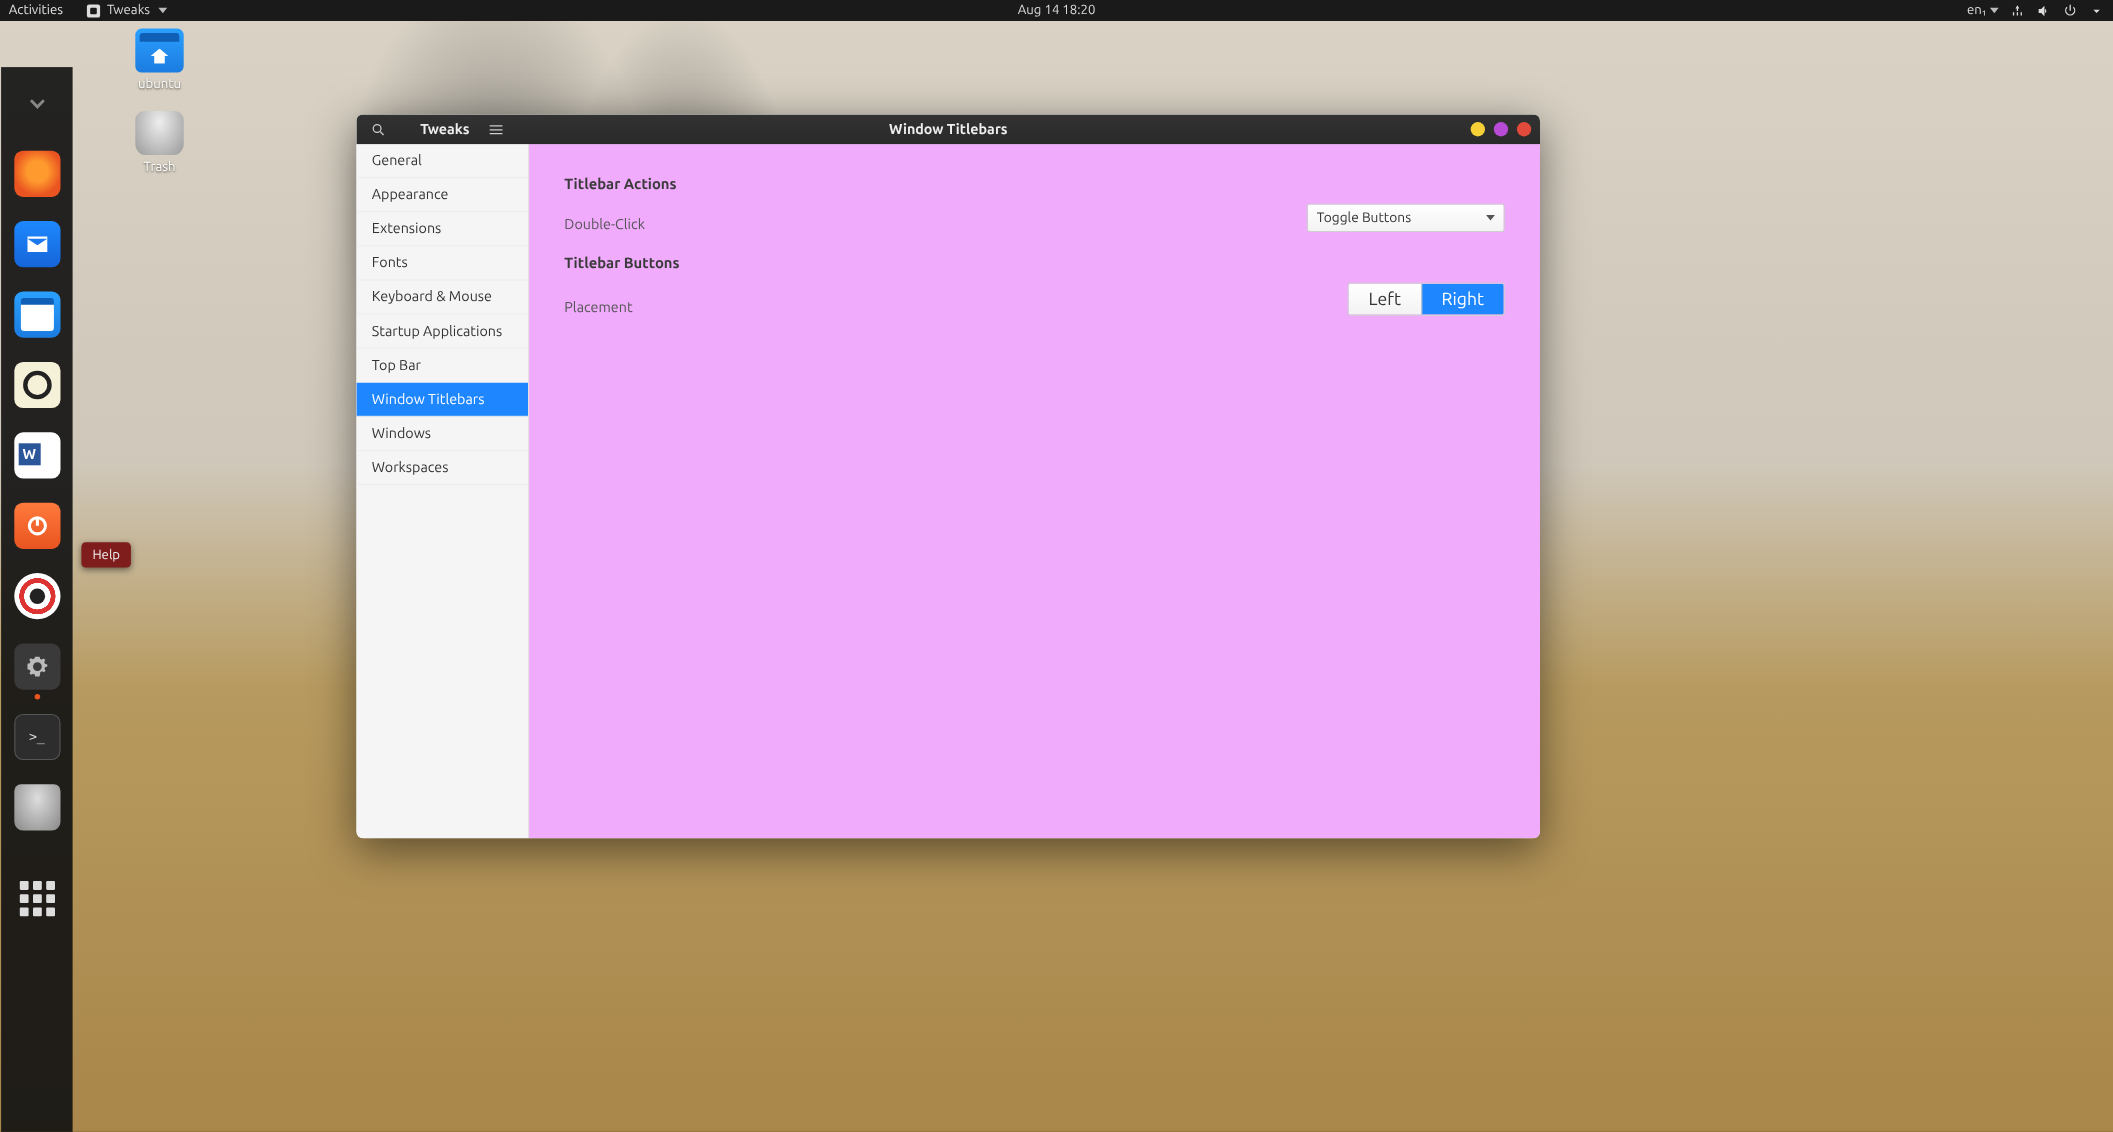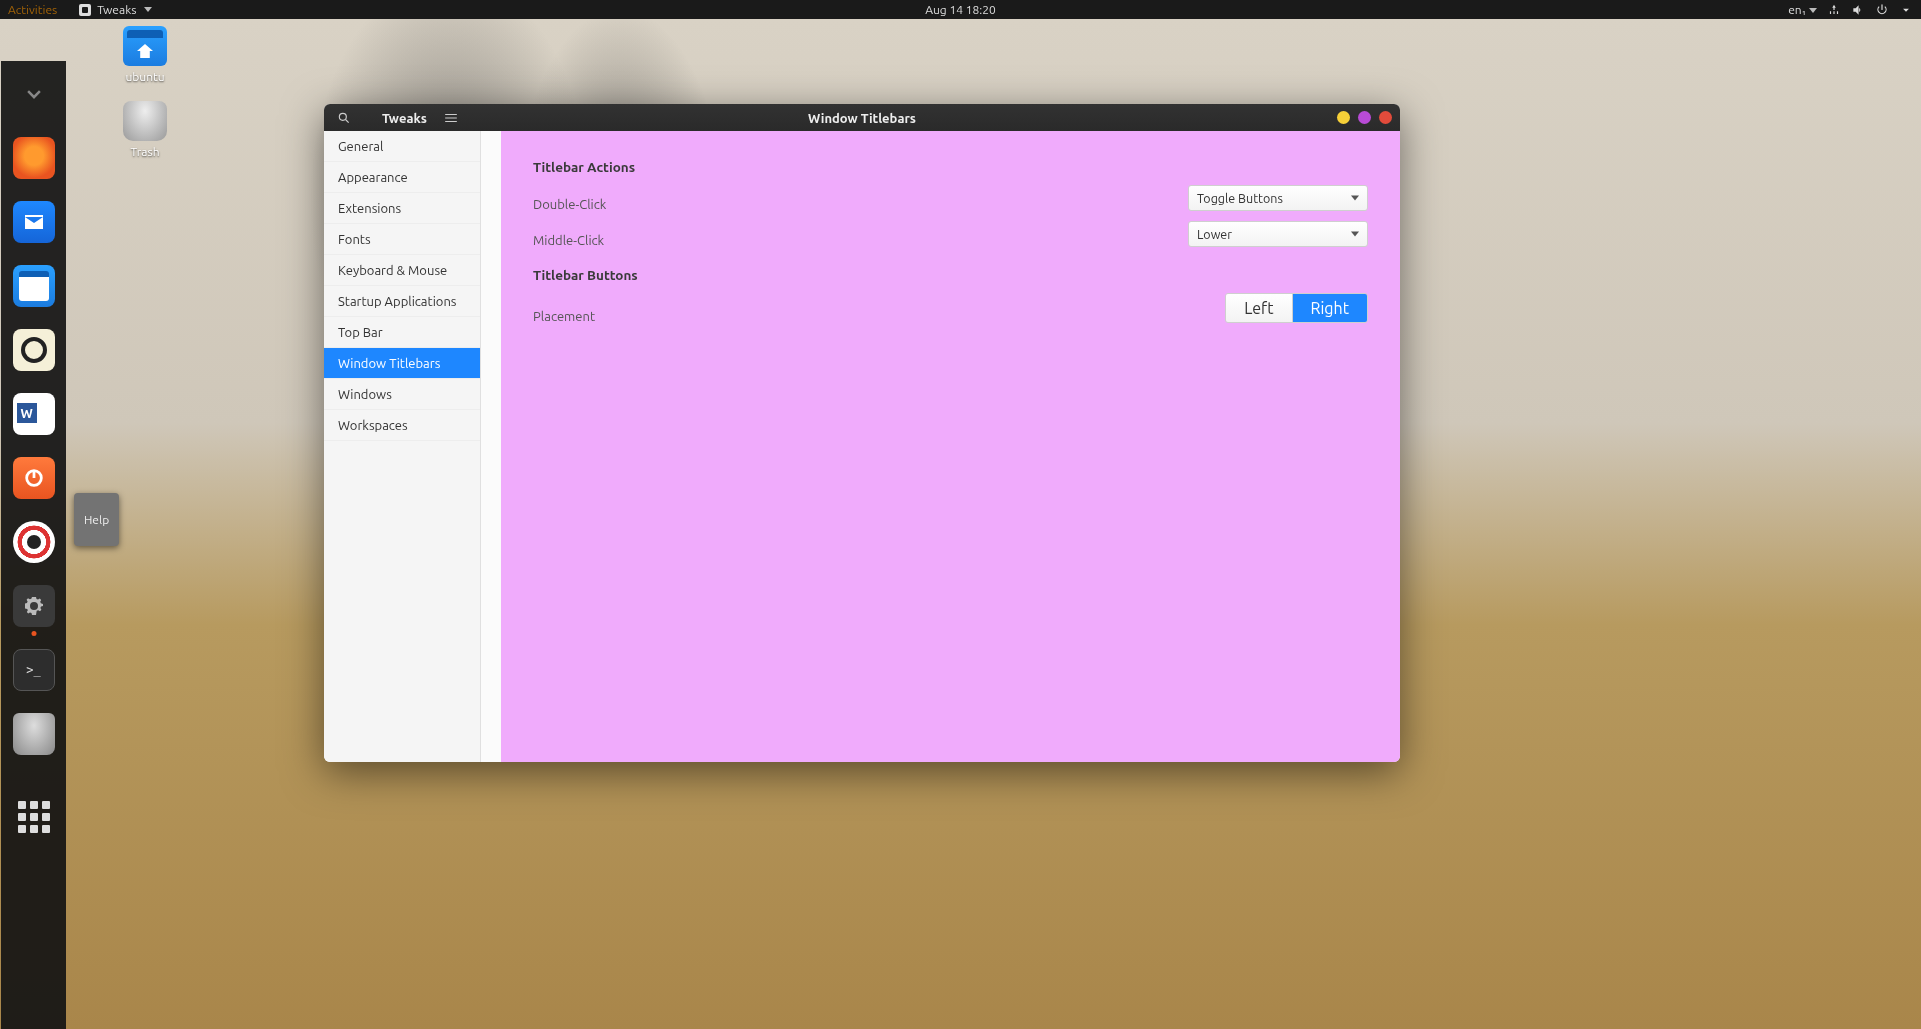--- a/index.html
+++ b/index.html
@@ -2,21 +2,21 @@
 <html><head>
 <meta charset="utf-8">
 <style>
 * { box-sizing: border-box; margin: 0; padding: 0; font-family: Ubuntu, "Segoe UI", Arial, sans-serif; }
 html, body { width: 1921px; height: 1029px; overflow: hidden; }
 body { position: relative; background: #000; }
 
 
 .top-panel { position: absolute; top: 0; left: 0; right: 0; height: 19px; background: #1a1a1a; color: #ddd; display: flex; align-items: center; font-size: 12px; z-index: 10; }
 .top-panel .left { display: flex; align-items: center; gap: 22px; padding-left: 8px; }
-.top-panel .activities { color: #a16207; }
+.top-panel .activities { color: #e5e5e5; }
 .top-panel .app-indicator { display: flex; align-items: center; gap: 6px; }
 .top-panel .app-indicator .disk { width: 12px; height: 12px; background: #ddd; border-radius: 2px; display: inline-block; position: relative; }
 .top-panel .app-indicator .disk::after { content:''; position:absolute; inset:3px; background:#1a1a1a; border-radius:1px;}
 .top-panel .app-indicator .caret { width:0; height:0; border-left:4px solid transparent; border-right:4px solid transparent; border-top:5px solid #bbb; margin-left: 2px;}
 .top-panel .center { position: absolute; left: 50%; transform: translateX(-50%); color: #ddd; }
 .top-panel .right { margin-left: auto; display: flex; align-items: center; gap: 10px; padding-right: 8px; }
 .top-panel .lang .caret { display:inline-block; width:0; height:0; border-left:4px solid transparent; border-right:4px solid transparent; border-top:5px solid #bbb; margin-left:3px; vertical-align: middle;}
 .top-panel svg { width: 14px; height: 14px; fill: #ddd; display:block; }
 
 
@@ -49,21 +49,21 @@
 .dock .help::before{content:'';position:absolute;inset:14px;border-radius:50%;background:#222;}
 .dock .settings { background: #3a3a3a; }
 .dock .settings svg{ width:24px; height:24px; fill:#bbb;}
 .dock .terminal { background: #2d2d2d; border:1px solid #555;}
 .dock .terminal::before { content:'>_'; color:#ddd; font-family:monospace; font-size:12px;}
 .dock .trash-dock { background: radial-gradient(ellipse at 50% 30%, #ddd, #888); border-radius: 6px 6px 8px 8px;}
 .dock .apps-grid { margin-top: 24px; display:grid; grid-template-columns:repeat(3,8px); grid-template-rows:repeat(3,8px); gap:4px;}
 .dock .apps-grid i { background:#ddd; border-radius:1px;}
 
 
-.tooltip { position: absolute; top: 493px; left: 74px; background: #737373; color: #eee; font-size: 12px; padding: 20px 10px; border-radius: 4px; z-index: 6; box-shadow: 0 2px 6px rgba(0,0,0,0.5);}
+.tooltip { position: absolute; top: 493px; left: 74px; background: #7f1d1d; color: #eee; font-size: 12px; padding: 5px 10px; border-radius: 4px; z-index: 6; box-shadow: 0 2px 6px rgba(0,0,0,0.5);}
 
 
 .desktop-icons { position: absolute; top: 26px; left: 110px; z-index: 3; }
 .desktop-icon { width: 70px; text-align: center; margin-bottom: 18px; }
 .desktop-icon .glyph { width: 44px; height: 40px; margin: 0 auto 4px; border-radius: 6px; }
 .desktop-icon .home { background: linear-gradient(#2aa0ff,#1b7ce0); position:relative;}
 .desktop-icon .home::before{content:'';position:absolute;top:4px;left:4px;right:4px;height:8px;background:#0e5fb5;border-radius:3px 3px 0 0;}
 .desktop-icon .home::after{content:'';position:absolute;width:16px;height:14px;background:#fff;left:14px;top:18px;clip-path:polygon(50% 0,100% 50%,80% 50%,80% 100%,20% 100%,20% 50%,0 50%);}
 .desktop-icon .trash { background: radial-gradient(ellipse at 50% 25%, #eee, #999); border-radius: 8px 8px 10px 10px;}
 .desktop-icon .label { color: #fff; font-size: 12px; text-shadow: 0 1px 2px rgba(0,0,0,0.7);}
@@ -76,21 +76,21 @@
 .titlebar .app-name { font-weight: 600; color: #eee; padding-left: 18px;}
 .titlebar .hamburger { width: 40px; display:flex; align-items:center; justify-content:center; margin-left: 4px;}
 .titlebar .hamburger svg { width:14px; height:12px; stroke:#ccc; stroke-width:2;}
 .titlebar .center-title { position:absolute; left:50%; transform:translateX(-50%); font-weight:600; color:#eee;}
 .titlebar .window-controls { position:absolute; right:8px; display:flex; gap:8px;}
 .titlebar .window-controls span { width:13px; height:13px; border-radius:50%; display:block;}
 .titlebar .wc-min { background:#f7d038;}
 .titlebar .wc-max { background:#b84bd6;}
 .titlebar .wc-close { background:#e24b3b;}
 
-.window-body { flex:1; display:flex;gap:20px;}
+.window-body { flex:1; display:flex;}
 .sidebar { width:157px; background:#f5f5f5; border-right:1px solid #e0e0e0;}
 .sidebar .item { padding: 8px 14px; font-size:13px; color:#333; border-bottom: 1px solid #ededed; cursor: pointer;}
 .sidebar .item.selected { background:#1e87ff; color:#fff;}
 .content { flex:1; background:#f0abfc; padding: 28px 32px; font-size:13px; color:#333;}
 .section-title { font-weight:700; color:#3a3a3a; margin-bottom: 10px; font-size: 13.5px;}
 .row { display:flex; align-items:flex-end; margin-bottom: 10px;}
 .row .label { color:#555;}
 .row .control { margin-left:auto;}
 .section + .section { margin-top: 20px;}
 
@@ -246,29 +246,20 @@
         <div class="section-title">Titlebar Actions</div>
         <div class="row">
           <span class="label">Double-Click</span>
           <div class="control">
             <div class="combo">
                 <span>Toggle Buttons</span>
                 <span class="caret"></span>
               </div>
           </div>
         </div>
-        <div class="row">
-          <span class="label">Middle-Click</span>
-          <div class="control">
-            <div class="combo">
-                <span>Lower</span>
-                <span class="caret"></span>
-              </div>
-          </div>
-        </div>
       </div>
 
       <div class="section">
         <div class="section-title">Titlebar Buttons</div>
         <div class="row">
           <span class="label">Placement</span>
           <div class="control">
             <div class="seg">
               <button>Left</button>
               <button class="active">Right</button>

